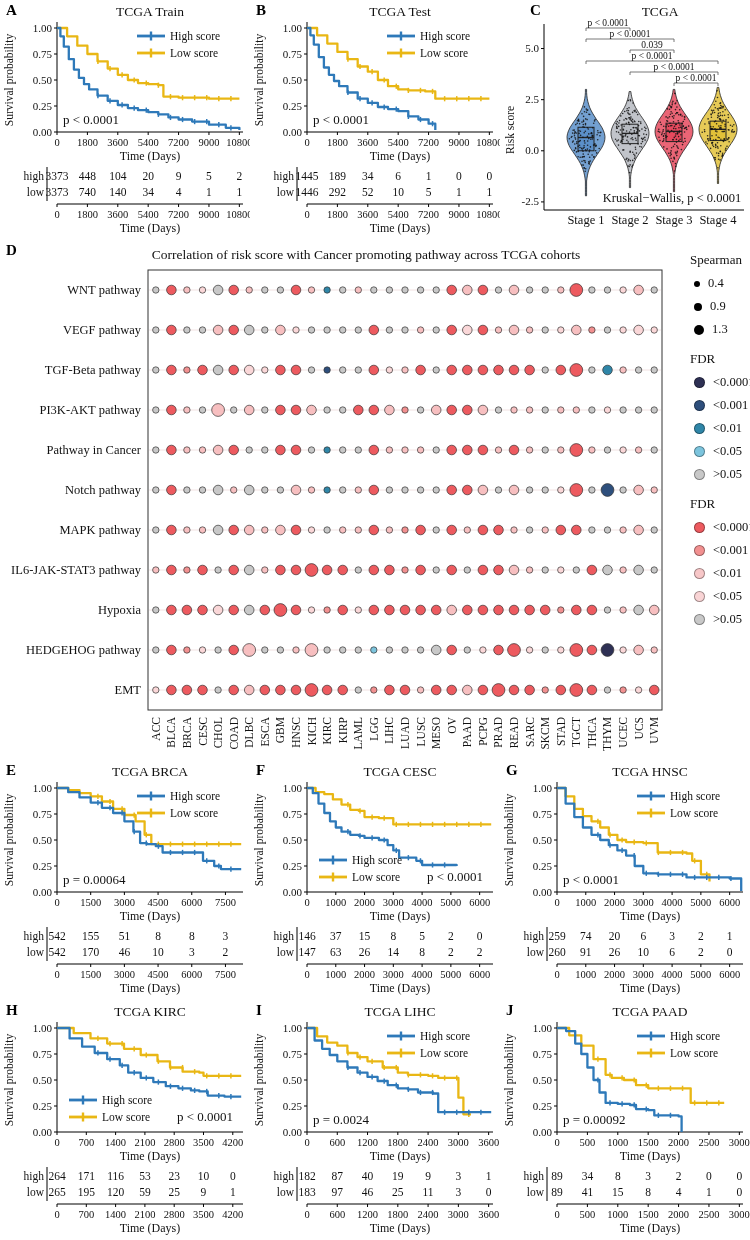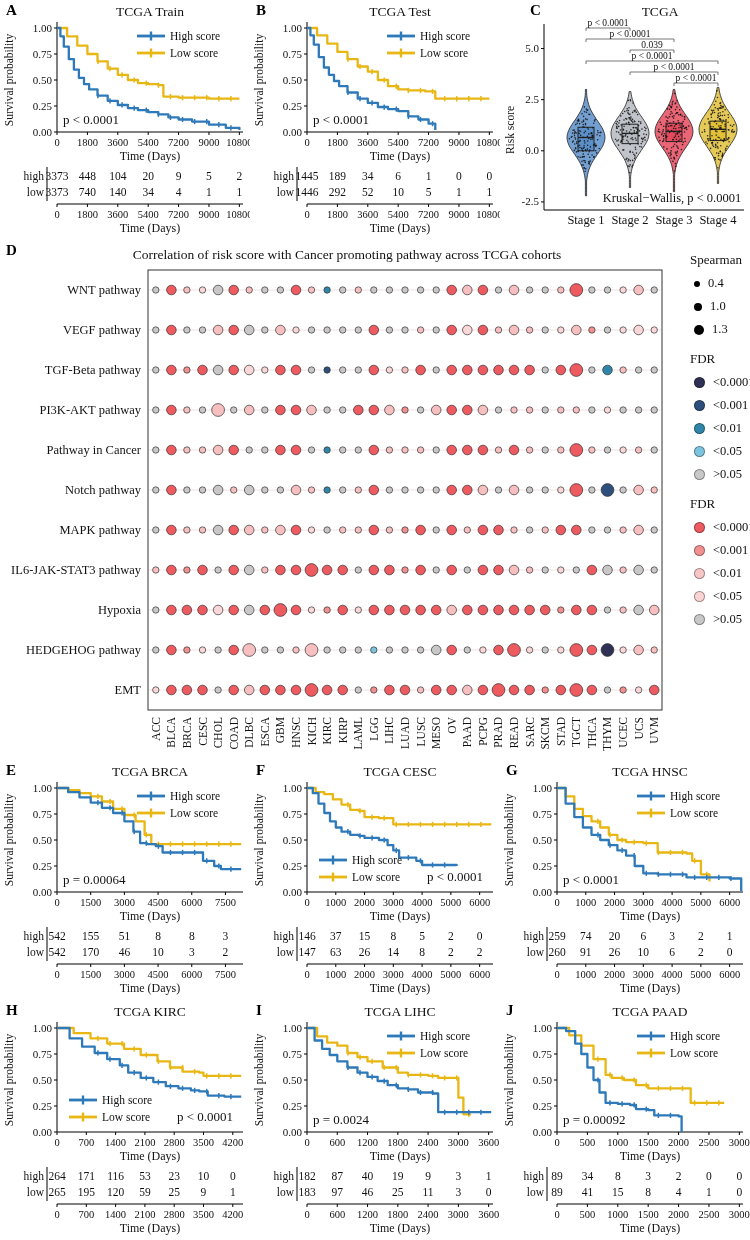--- a/index.html
+++ b/index.html
@@ -4,21 +4,21 @@
 <style>
   html,body{margin:0;padding:0;background:#fff;}
   .fig{position:relative;width:750px;height:1240px;background:#fff;overflow:hidden;
        font-family:"Liberation Serif",serif;color:#111;}
   .panel{position:absolute;}
   .letter{position:absolute;top:2px;left:6px;font-weight:bold;font-size:15px;color:#000;z-index:3;}
   .letter-c{left:30px;}
   .panel svg{position:absolute;left:0;top:0;}
   svg text{font-family:"Liberation Serif",serif;fill:#111;}
   .ax{stroke:#000;stroke-width:1;}
-  .dot-title{position:absolute;left:37px;top:247px;width:620px;text-align:center;
+  .dot-title{position:absolute;left:56px;top:247px;width:620px;text-align:center;
              font-size:13.5px;z-index:2;}
   .dot-legend{position:absolute;left:664px;top:252px;width:86px;font-size:12.5px;z-index:2;padding-left:26px;}
   .dot-legend .hdr{margin:0 0 4px 0;font-size:13px;}
   .leg-block{margin-bottom:14px;}
   .leg-item{display:flex;align-items:center;gap:8px;margin:8px 4px;}
   .leg-dot{border-radius:50%;flex:none;}
 </style>
 </head>
 <body>
 
@@ -1268,21 +1268,21 @@
   <div class="dot-title">Correlation of risk score with Cancer promoting pathway across TCGA cohorts</div>
   <div class="dot-legend" id="dot-legend">
       <div class="leg-block">
         <div class="hdr">Spearman</div>
         <div class="leg-item">
           <span class="leg-dot" style="width: 6px; height: 6px; background: rgb(0, 0, 0);"></span>
           <span>0.4</span>
         </div>
         <div class="leg-item">
           <span class="leg-dot" style="width: 8px; height: 8px; background: rgb(0, 0, 0);"></span>
-          <span>1.0</span>
+          <span>0.9</span>
         </div>
         <div class="leg-item">
           <span class="leg-dot" style="width: 10px; height: 10px; background: rgb(0, 0, 0);"></span>
           <span>1.3</span>
         </div>
       </div>
       <div class="leg-block">
         <div class="hdr">FDR</div>
         <div class="leg-item">
           <span class="leg-dot" style="width: 9px; height: 9px; background: rgb(46, 48, 84); border: 1px solid rgba(0, 0, 0, 0.35);"></span>

